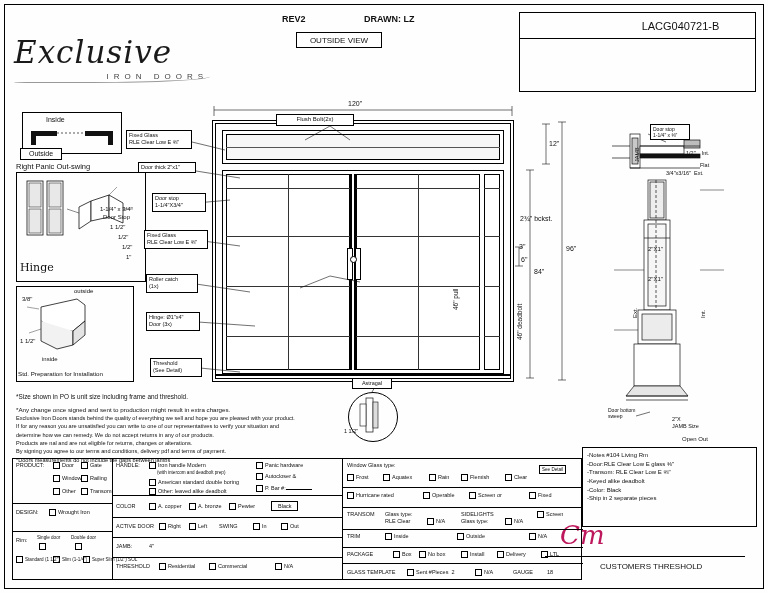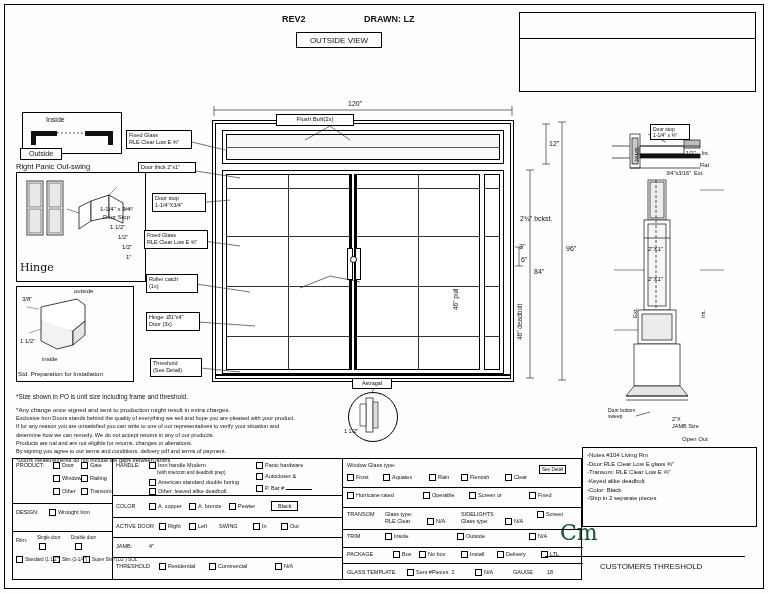--- a/index.html
+++ b/index.html
@@ -31,39 +31,45 @@
   #modernbox{position:absolute;left:16px;top:172px;width:130px;height:110px;border:1px solid #000;box-sizing:border-box;}
   #stdprep{position:absolute;left:16px;top:286px;width:118px;height:96px;border:1px solid #000;box-sizing:border-box;}
   
   #notes{position:absolute;left:582px;top:447px;width:175px;height:80px;border:1px solid #000;box-sizing:border-box;font-size:6px;line-height:1.45;padding:3px 4px;}
   
   #spec{position:absolute;left:12px;top:458px;width:570px;height:122px;border:1px solid #000;box-sizing:border-box;font-size:5.5px;}
   #spec .line{position:absolute;background:#000;height:1px;}
   .fld{display:inline-block;border-bottom:1px solid #000;min-width:16px;}
   .cbx{display:inline-block;width:5px;height:5px;border:1px solid #000;vertical-align:middle;margin-right:2px;}
   .disc{position:absolute;left:16px;top:392px;width:330px;font-size:5.6px;line-height:1.5;}
-  .sig{position:absolute;left:560px;top:520px;font-family:"DejaVu Serif",serif;font-size:22px;color:#14532d;}
+  .sig{position:absolute;left:560px;top:520px;font-family:"DejaVu Serif",serif;font-style:italic;font-size:26px;color:#be185d;}
   .sigline{position:absolute;left:545px;top:556px;width:200px;height:1px;background:#000;}
   .approval{position:absolute;left:600px;top:562px;font-size:8px;}
   .dim{position:absolute;font-size:6px;}
   svg{display:block;}
 </style>
 </head>
 <body>
 
 <div id="sheet">
   <div id="frame"></div>
 
+  <div id="logo">
+    <div class="ex">Exclusive</div>
+    <div class="swoosh"></div>
+    <div class="sub">IRON DOORS</div>
+  </div>
 
   <div class="revlbl" style="left:282px;top:14px;">REV2</div>
   <div class="revlbl" style="left:364px;top:14px;">DRAWN: LZ</div>
   <div id="outside-view">OUTSIDE VIEW</div>
 
   <div id="po-table">
     <div class="row">
+      <div class="c2">LACG040721-B</div>
     </div>
     <div class="row">
       <div class="c2"></div>
     </div>
   </div>
 
   <div id="swingbox">
     <svg width="98" height="40" viewBox="0 0 98 40">
       <rect x="8" y="18" width="26" height="5" fill="#111"></rect>
       <rect x="8" y="18" width="5" height="14" fill="#111"></rect>

